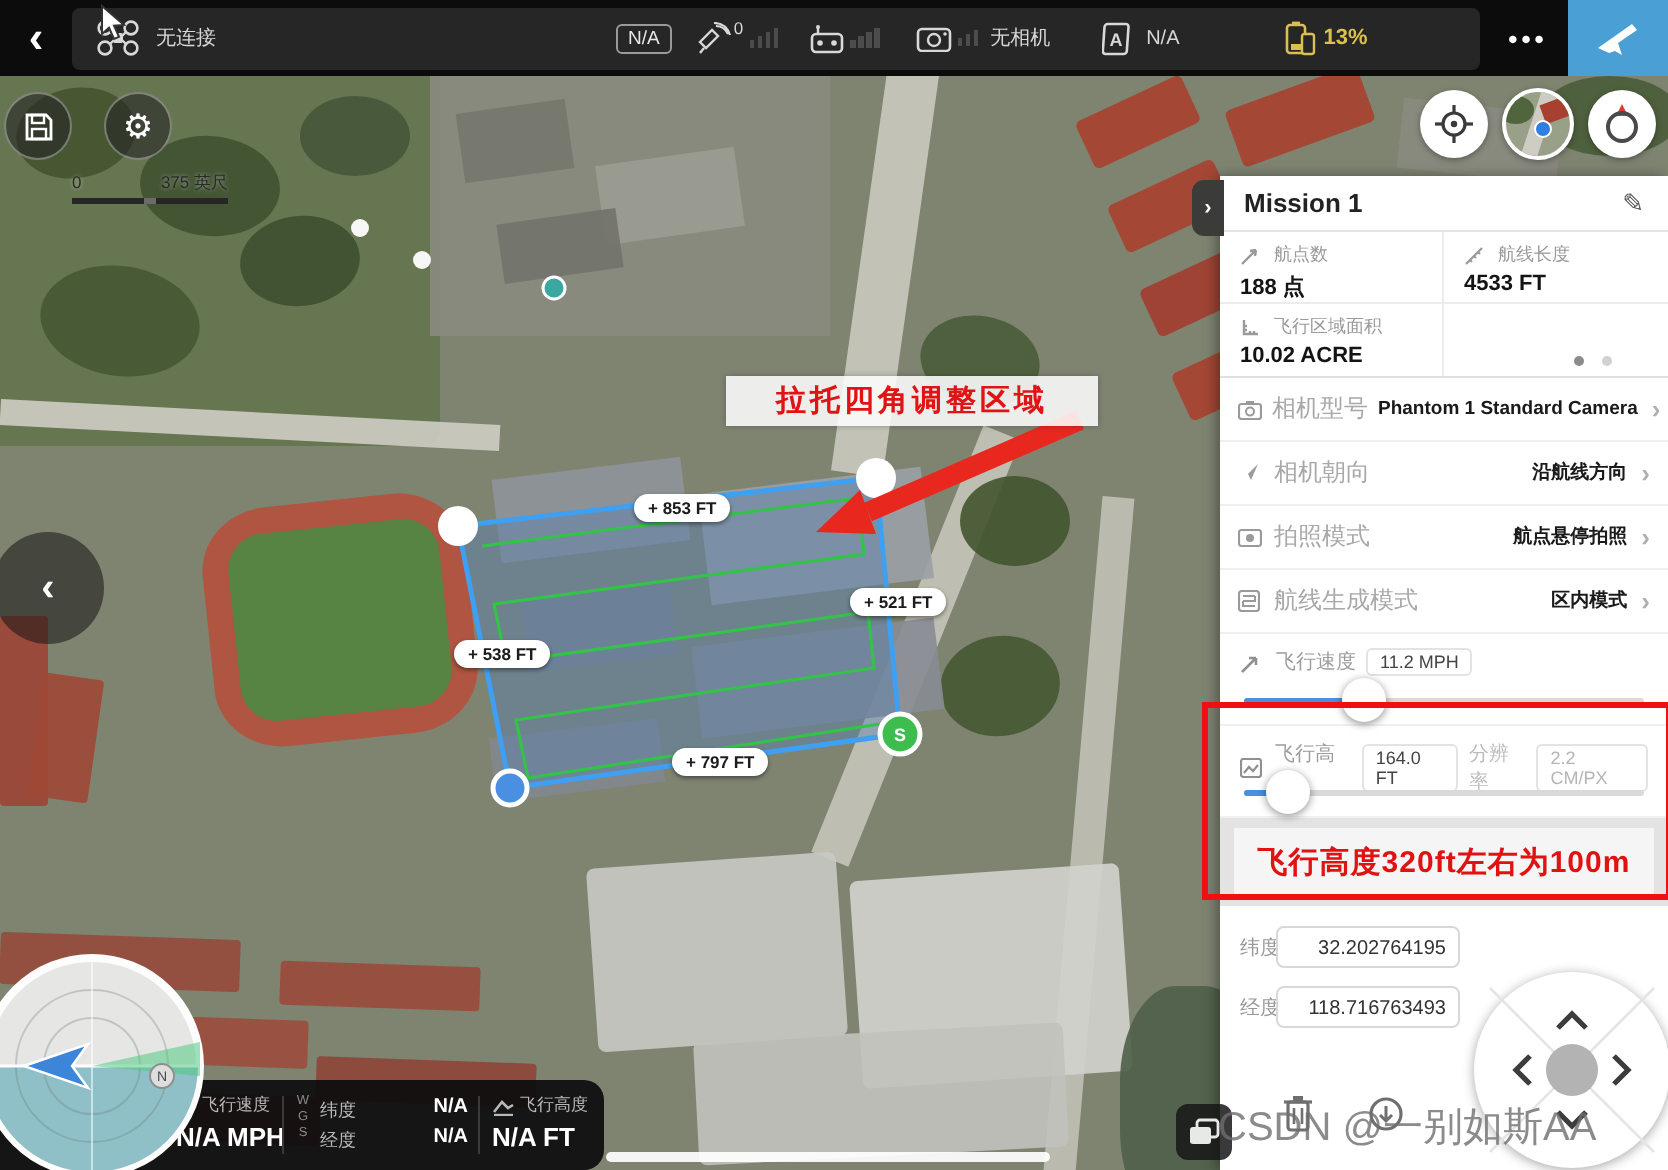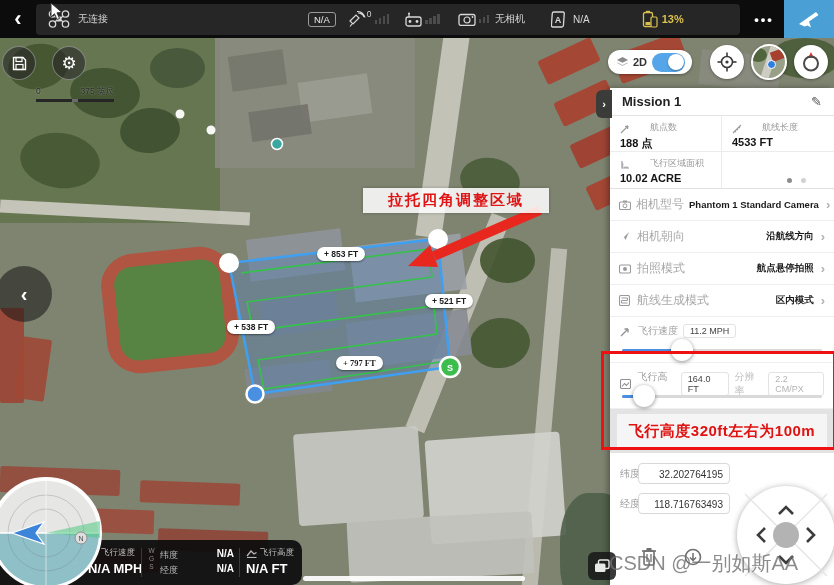--- a/index.html
+++ b/index.html
@@ -41,21 +41,21 @@
     box-shadow:-2px 0 6px rgba(0,0,0,.35);font-size:10px;}
   .panel-tab{position:absolute;left:596px;top:90px;width:16px;height:28px;z-index:7;background:#3b3b39;
     border-radius:6px 0 0 6px;color:#fff;display:flex;align-items:center;justify-content:center;font-weight:bold;font-size:11px;}
   .p-header{height:28px;display:flex;align-items:center;padding:0 12px;border-bottom:1px solid #e4e4e4;box-sizing:border-box;}
   .p-header .ttl{font-size:13px;font-weight:bold;color:#222;flex:1;}
   .p-header .pencil{color:#555;font-size:13px;}
   .p-stats{position:relative;height:72px;border-bottom:1px solid #e0e0e0;display:grid;grid-template-columns:1fr 1fr;grid-template-rows:1fr 1fr;}
   .stat{padding:5px 0 0 10px;border-right:1px solid #ececec;border-bottom:1px solid #ececec;box-sizing:border-box;}
   .stat:nth-child(2n){border-right:none;}
   .stat:nth-child(3),.stat:nth-child(4){border-bottom:none;}
-  .stat .sl{display:flex;align-items:flex-end;gap:20px;color:#9a9a9a;font-size:9px;}
+  .stat .sl{display:flex;align-items:center;gap:7px;color:#9a9a9a;font-size:9px;}
   .stat .sv{margin-top:2px;font-size:11px;font-weight:bold;color:#141414;}
   .dots{position:absolute;right:28px;bottom:5px;display:flex;gap:9px;}
   .dot{width:5px;height:5px;border-radius:50%;}
   .p-tabs{height:36px;padding:5px 8px;box-sizing:border-box;border-bottom:1px solid #e4e4e4;}
   .seg{display:flex;height:26px;border:1px solid #c6c6c4;border-radius:5px;background:#e7e7e5;overflow:hidden;}
   .seg .t{flex:1;display:flex;align-items:center;justify-content:center;font-size:11px;color:#333;}
   .seg .t.sel{background:#fff;border-right:1px solid #c6c6c4;font-weight:bold;color:#111;}
   .p-row{height:32px;display:flex;align-items:center;padding:0 9px;gap:5px;border-bottom:1px solid #efefef;box-sizing:border-box;}
   .p-row .ric{width:13px;color:#9a9a9a;display:flex;}
   .p-row .rlbl{color:#a8a8a8;font-size:12px;white-space:nowrap;}
@@ -175,21 +175,21 @@
       <circle cx="255" cy="356" r="8.5" fill="#4a90e2" stroke="#fff" stroke-width="2.5"></circle>
       <circle cx="450" cy="329" r="10" fill="#3dbd4e" stroke="#fff" stroke-width="2.5"></circle>
       <text x="450" y="332.5" font-size="9" font-weight="bold" fill="#fff" text-anchor="middle">S</text>
       <line x1="540" y1="172" x2="434" y2="218" stroke="#e8281e" stroke-width="10"></line>
       <polygon points="408,228 430,207 438,229" fill="#e8281e"></polygon>
     </svg>
 
     <div class="edge-pill" style="left:317px;top:209px;">+ 853 FT</div>
     <div class="edge-pill" style="left:425px;top:256px;">+ 521 FT</div>
     <div class="edge-pill" style="left:227px;top:282px;">+ 538 FT</div>
-    <div class="edge-pill" style="left:336px;top:318px;font-family:Liberation Serif, serif;">+ 797 FT</div>
+    <div class="edge-pill" style="left:336px;top:336px;">+ 797 FT</div>
 
     <div class="annot-banner">拉托四角调整区域</div>
 
     <div class="map-btn" style="left:2px;top:8px;">
       <svg width="15" height="15" viewBox="0 0 15 15">
         <path d="M1.5 1.5 H11 L13.5 4 V13.5 H1.5 Z" fill="none" stroke="#fff" stroke-width="1.4"></path>
         <rect x="4" y="1.5" width="6" height="4" fill="none" stroke="#fff" stroke-width="1.2"></rect>
         <rect x="4" y="8.5" width="7" height="5" fill="none" stroke="#fff" stroke-width="1.2"></rect>
       </svg>
     </div>
@@ -200,30 +200,20 @@
     <div class="scalebar">
       <div class="nums">
         <span>0</span>
         <span>375 英尺</span>
       </div>
       <div class="bar"></div>
     </div>
 
     <div class="collapse-left">‹</div>
 
-    <div class="mode-pill">
-      <svg width="13" height="13" viewBox="0 0 14 14">
-        <path d="M7 1 L13 4.2 L7 7.4 L1 4.2 Z" fill="#8a8a8a"></path>
-        <path d="M2 7 L7 9.8 L12 7 L13 7.6 L7 10.8 L1 7.6 Z" fill="#b5b5b5"></path>
-      </svg>
-      <span class="lbl">2D</span>
-      <div class="toggle">
-          <div class="knob"></div>
-        </div>
-    </div>
     <div class="round-ctl" style="left:710px;top:7px;width:34px;height:34px;">
       <svg width="20" height="20" viewBox="0 0 20 20">
         <circle cx="10" cy="10" r="5.5" fill="none" stroke="#3a3a3a" stroke-width="1.6"></circle>
         <circle cx="10" cy="10" r="1.6" fill="#3a3a3a"></circle>
         <line x1="10" y1="0.5" x2="10" y2="4" stroke="#3a3a3a" stroke-width="1.6"></line>
         <line x1="10" y1="16" x2="10" y2="19.5" stroke="#3a3a3a" stroke-width="1.6"></line>
         <line x1="0.5" y1="10" x2="4" y2="10" stroke="#3a3a3a" stroke-width="1.6"></line>
         <line x1="16" y1="10" x2="19.5" y2="10" stroke="#3a3a3a" stroke-width="1.6"></line>
       </svg>
     </div>

